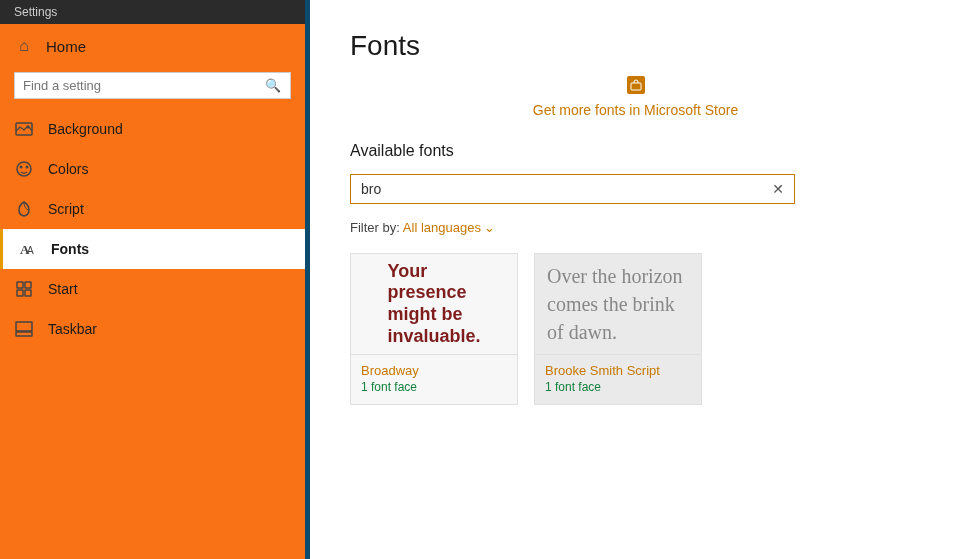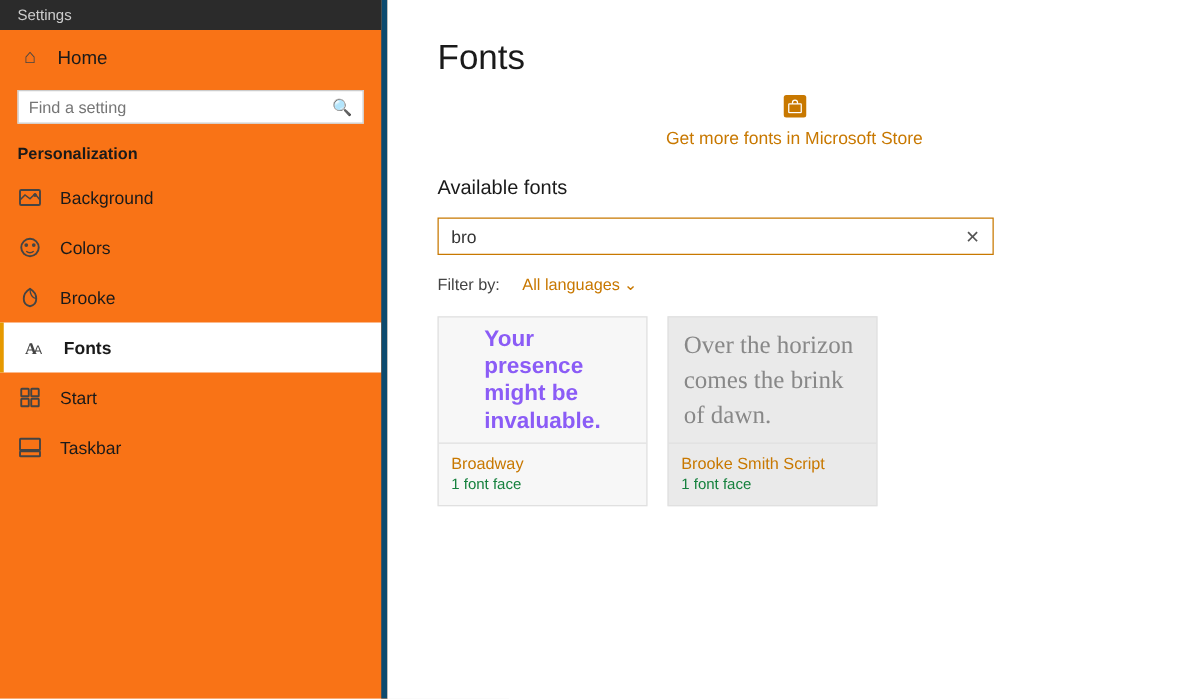--- a/index.html
+++ b/index.html
@@ -169,21 +169,21 @@
       font-size: 14px;
       background: none;
       border: none;
       display: flex;
       align-items: center;
     }
 
     .filter-row {
       display: flex;
       align-items: center;
-      gap: 18px;
+      gap: 3px;
       margin-bottom: 18px;
       font-size: 13px;
       color: #444;
     }
     .filter-row .filter-value {
       color: #c87800;
       cursor: pointer;
       display: flex;
       align-items: center;
       gap: 3px;
@@ -214,21 +214,21 @@
       align-items: center;
       justify-content: center;
       padding: 12px;
       overflow: hidden;
     }
 
     .font-card-preview .broadway-text {
       font-family: 'Broadway', 'Impact', 'Arial Black', sans-serif;
       font-size: 18px;
       font-weight: 900;
-      color: #8b5cf6;
+      color: #7f1d1d;
       line-height: 1.2;
       text-align: left;
     }
 
     .font-card-preview .script-text {
       font-family: 'Brush Script MT', cursive;
       font-size: 20px;
       color: #888;
       line-height: 1.4;
       text-align: left;
@@ -261,21 +261,20 @@
   <div class="sidebar-home">
     <div class="sidebar-icon">⌂</div>
     <span>Home</span>
   </div>
 
   <div class="sidebar-search">
     <input type="text" placeholder="Find a setting" style="">
     <span class="search-icon-svg">🔍</span>
   </div>
 
-  <div class="sidebar-section-title">Personalization</div>
 
   <div class="sidebar-item">
     <div class="sidebar-icon">
       <svg width="18" height="18" viewBox="0 0 18 18" fill="none">
         <rect x="1" y="3" width="16" height="12" rx="1" stroke="#444" stroke-width="1.5" fill="none"></rect>
         <path d="M1 11 L5 7 L9 10 L13 6 L17 11" stroke="#444" stroke-width="1.2" fill="none"></path>
         <circle cx="13" cy="7" r="1.5" fill="#444"></circle>
       </svg>
     </div>
     <span class="item-label">Background</span>
@@ -294,21 +293,21 @@
   </div>
 
 
   <div class="sidebar-item">
     <div class="sidebar-icon">
       <svg width="18" height="18" viewBox="0 0 18 18" fill="none">
         <path d="M9 2 Q14 5 14 10 Q14 15 9 16 Q4 15 4 10 Q4 5 9 2Z" stroke="#444" stroke-width="1.5" fill="none"></path>
         <path d="M9 2 Q9 9 14 10" stroke="#444" stroke-width="1" fill="none"></path>
       </svg>
     </div>
-    <span class="item-label">Brooke</span>
+    <span class="item-label">Script</span>
   </div>
 
   <div class="sidebar-item active">
     <div class="sidebar-icon">
       <svg width="18" height="18" viewBox="0 0 18 18" fill="none">
         <text x="2" y="14" font-size="13" font-family="serif" font-weight="bold" fill="#444">A</text>
         <text x="9" y="14" font-size="10" font-family="sans-serif" fill="#444">A</text>
       </svg>
     </div>
     <span class="item-label">Fonts</span>

